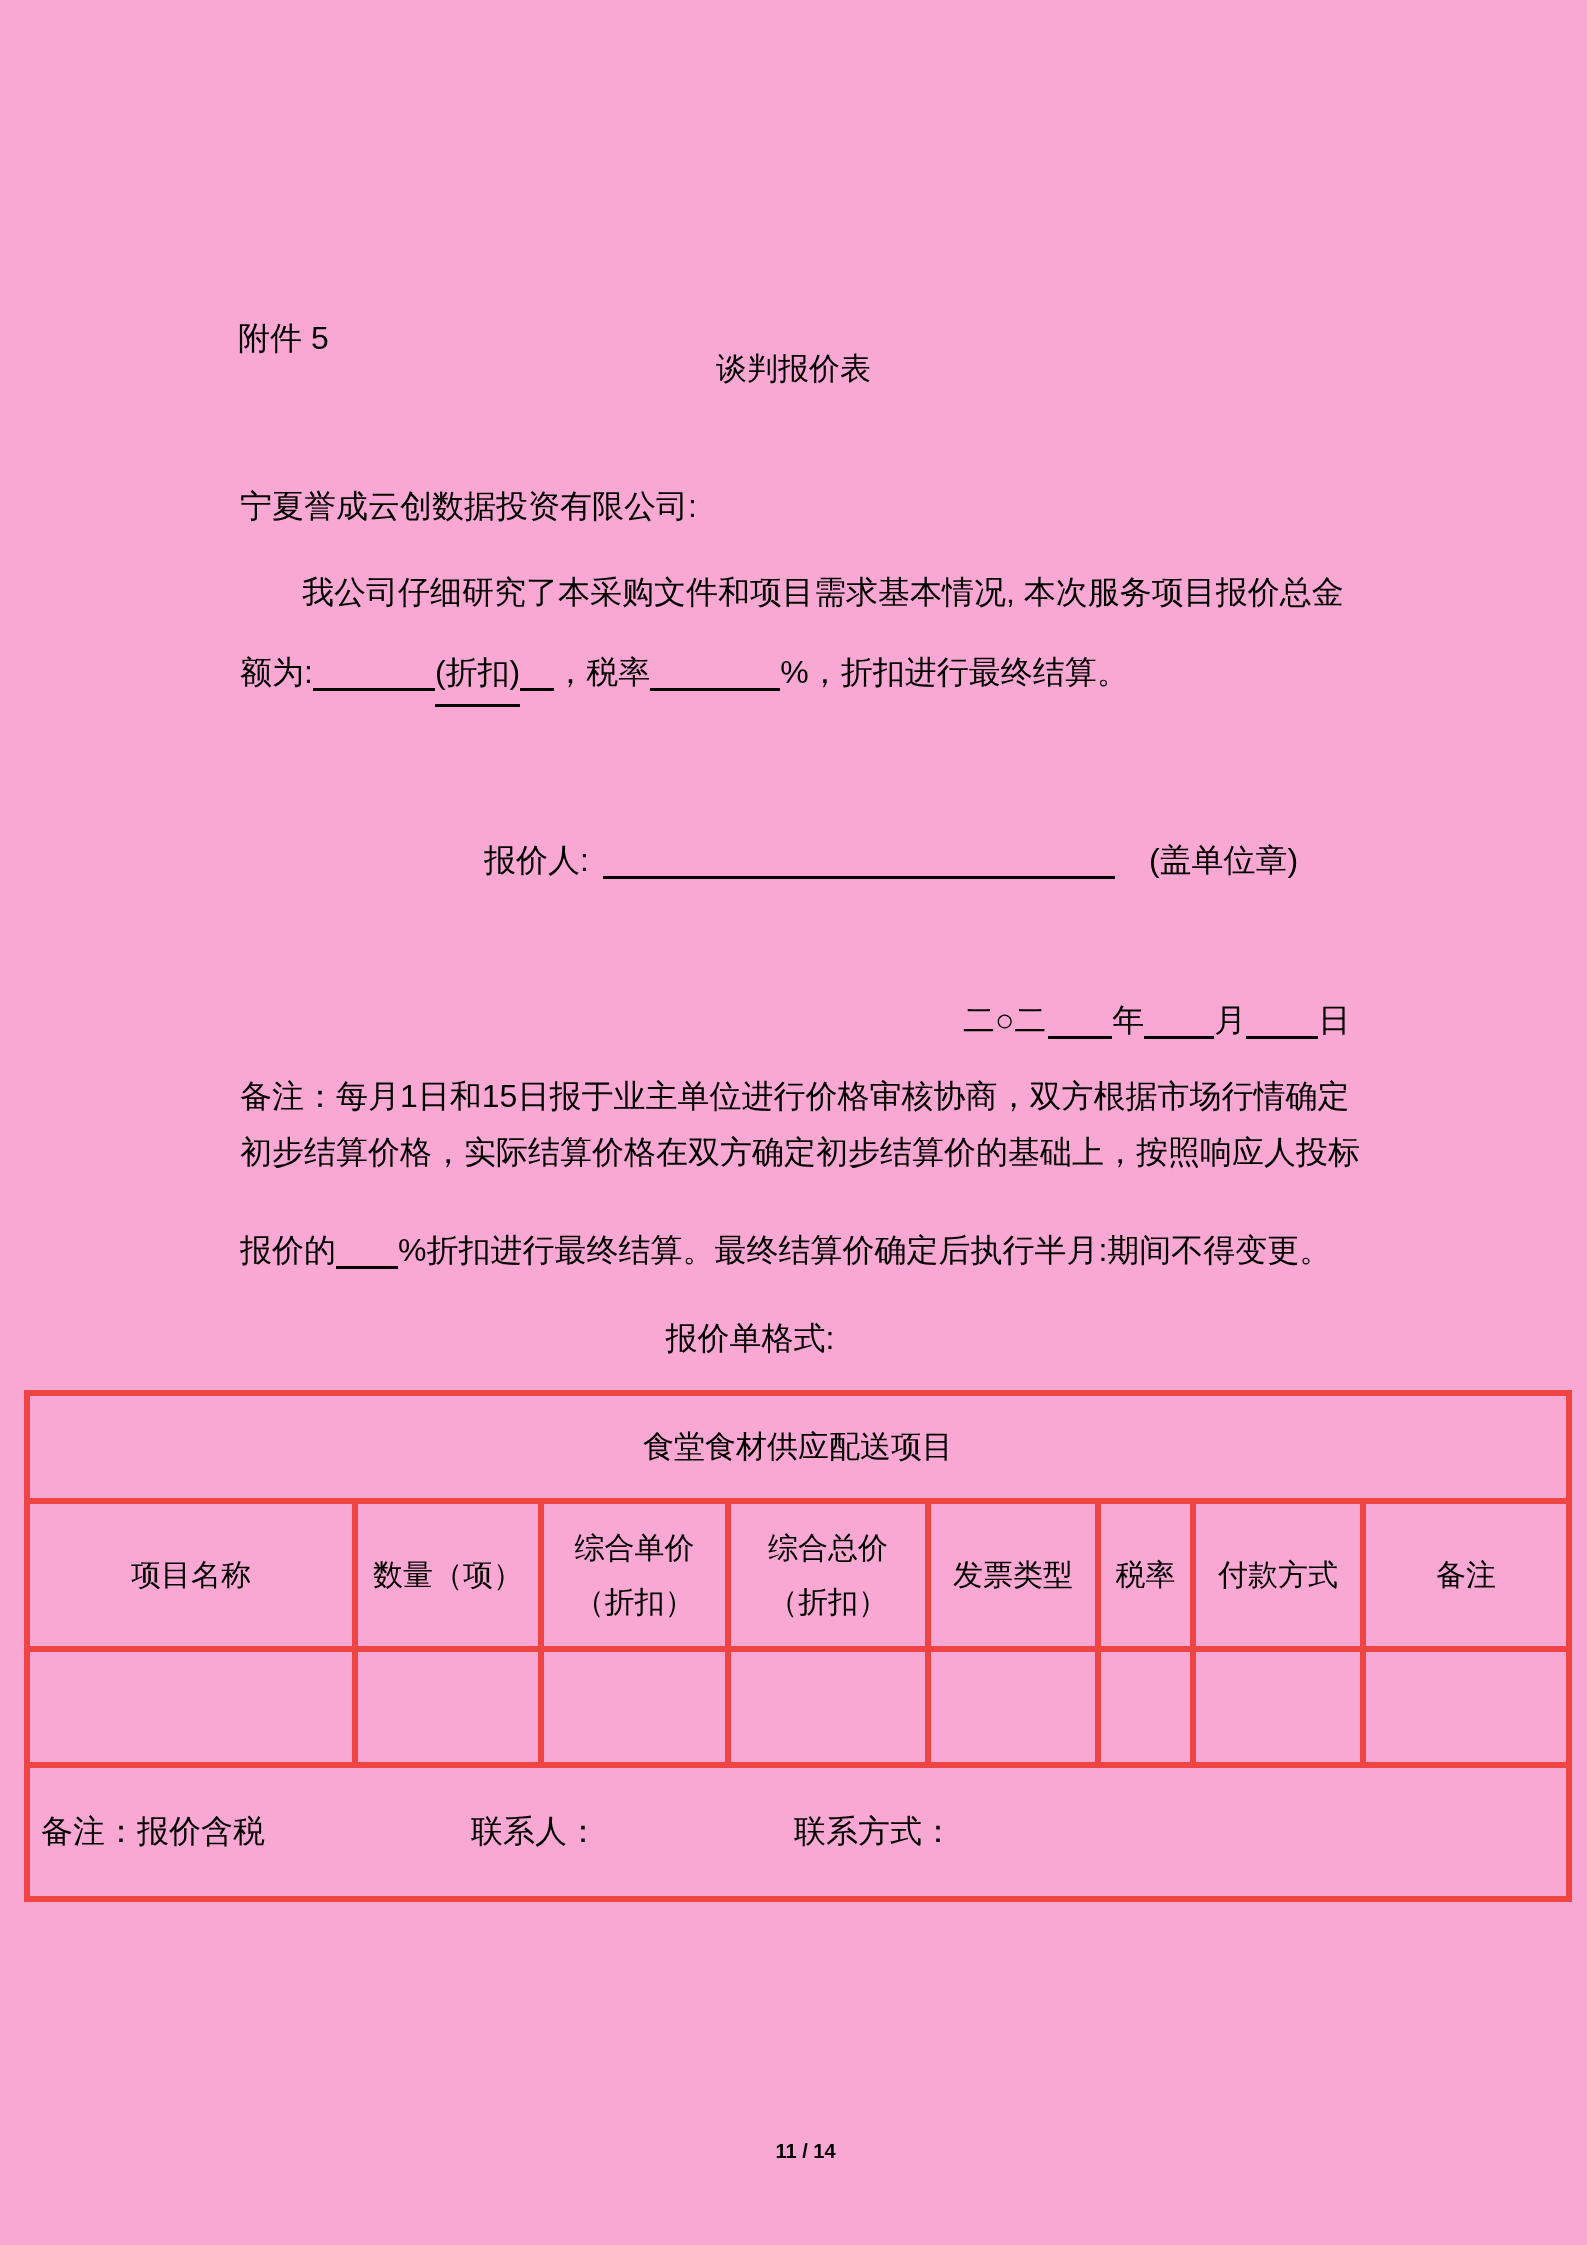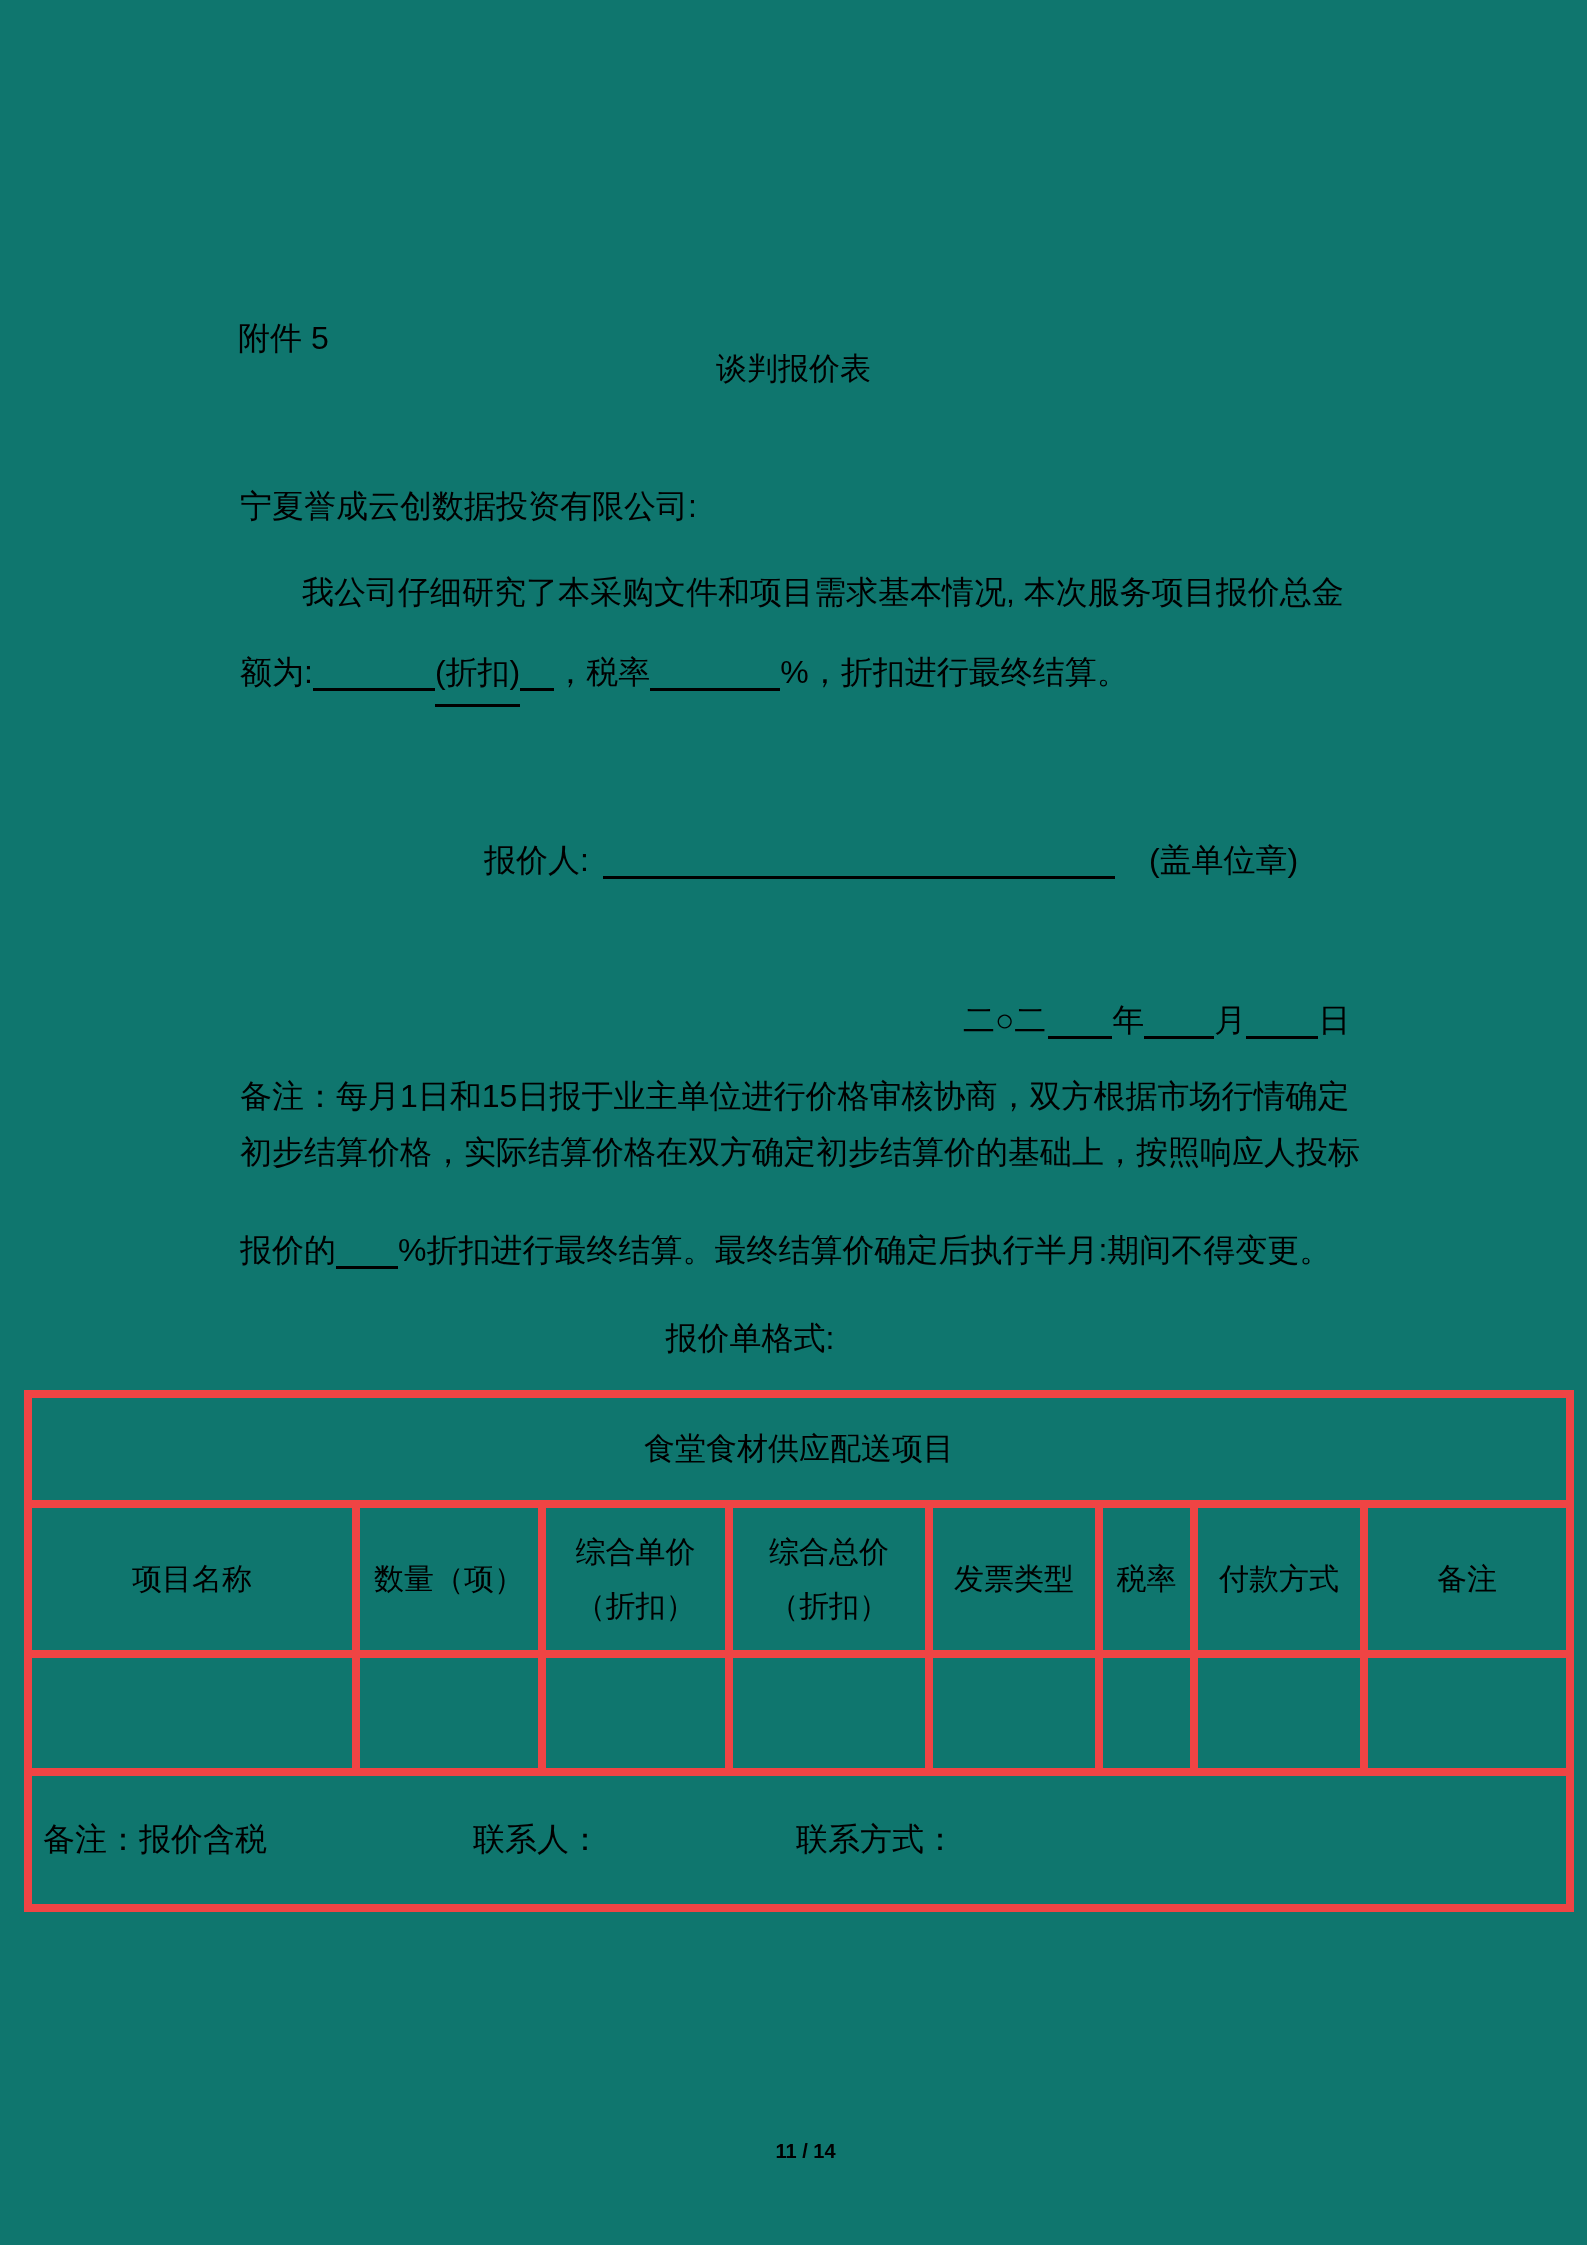--- a/index.html
+++ b/index.html
@@ -1,19 +1,19 @@
 <!DOCTYPE html>
 <html><head>
 <meta charset="utf-8">
 <style>
   html,body { margin:0; padding:0; background:#ffffff; }
   .page {
     position:relative;
     width:1587px; height:2245px;
-    background:#0f766e;
+    background:#f9a8d4;
     color:#000;
     font-family:"Liberation Sans", sans-serif;
     overflow:hidden;
   }
   .abs { position:absolute; white-space:nowrap; }
   .body-text { font-size:32px; line-height:1.25; }
   .title-text { font-size:31px; }
   .center-full { left:0; width:1587px; text-align:center; }
   
   .blank {
@@ -30,21 +30,21 @@
   
   table.quote {
     position:absolute;
     left:24px; top:1390px;
     width:1542px;
     border-collapse:collapse;
     table-layout:fixed;
     font-family:"DejaVu Serif", serif;
   }
   table.quote, table.quote td {
-    border:8px solid #ef4444;
+    border:6px solid #ef4444;
   }
   table.quote { border-bottom-width:4px; }
   td.t-title {
     height:100px;
     text-align:center;
     vertical-align:middle;
     font-size:31px;
   }
   td.t-head {
     height:142px;

